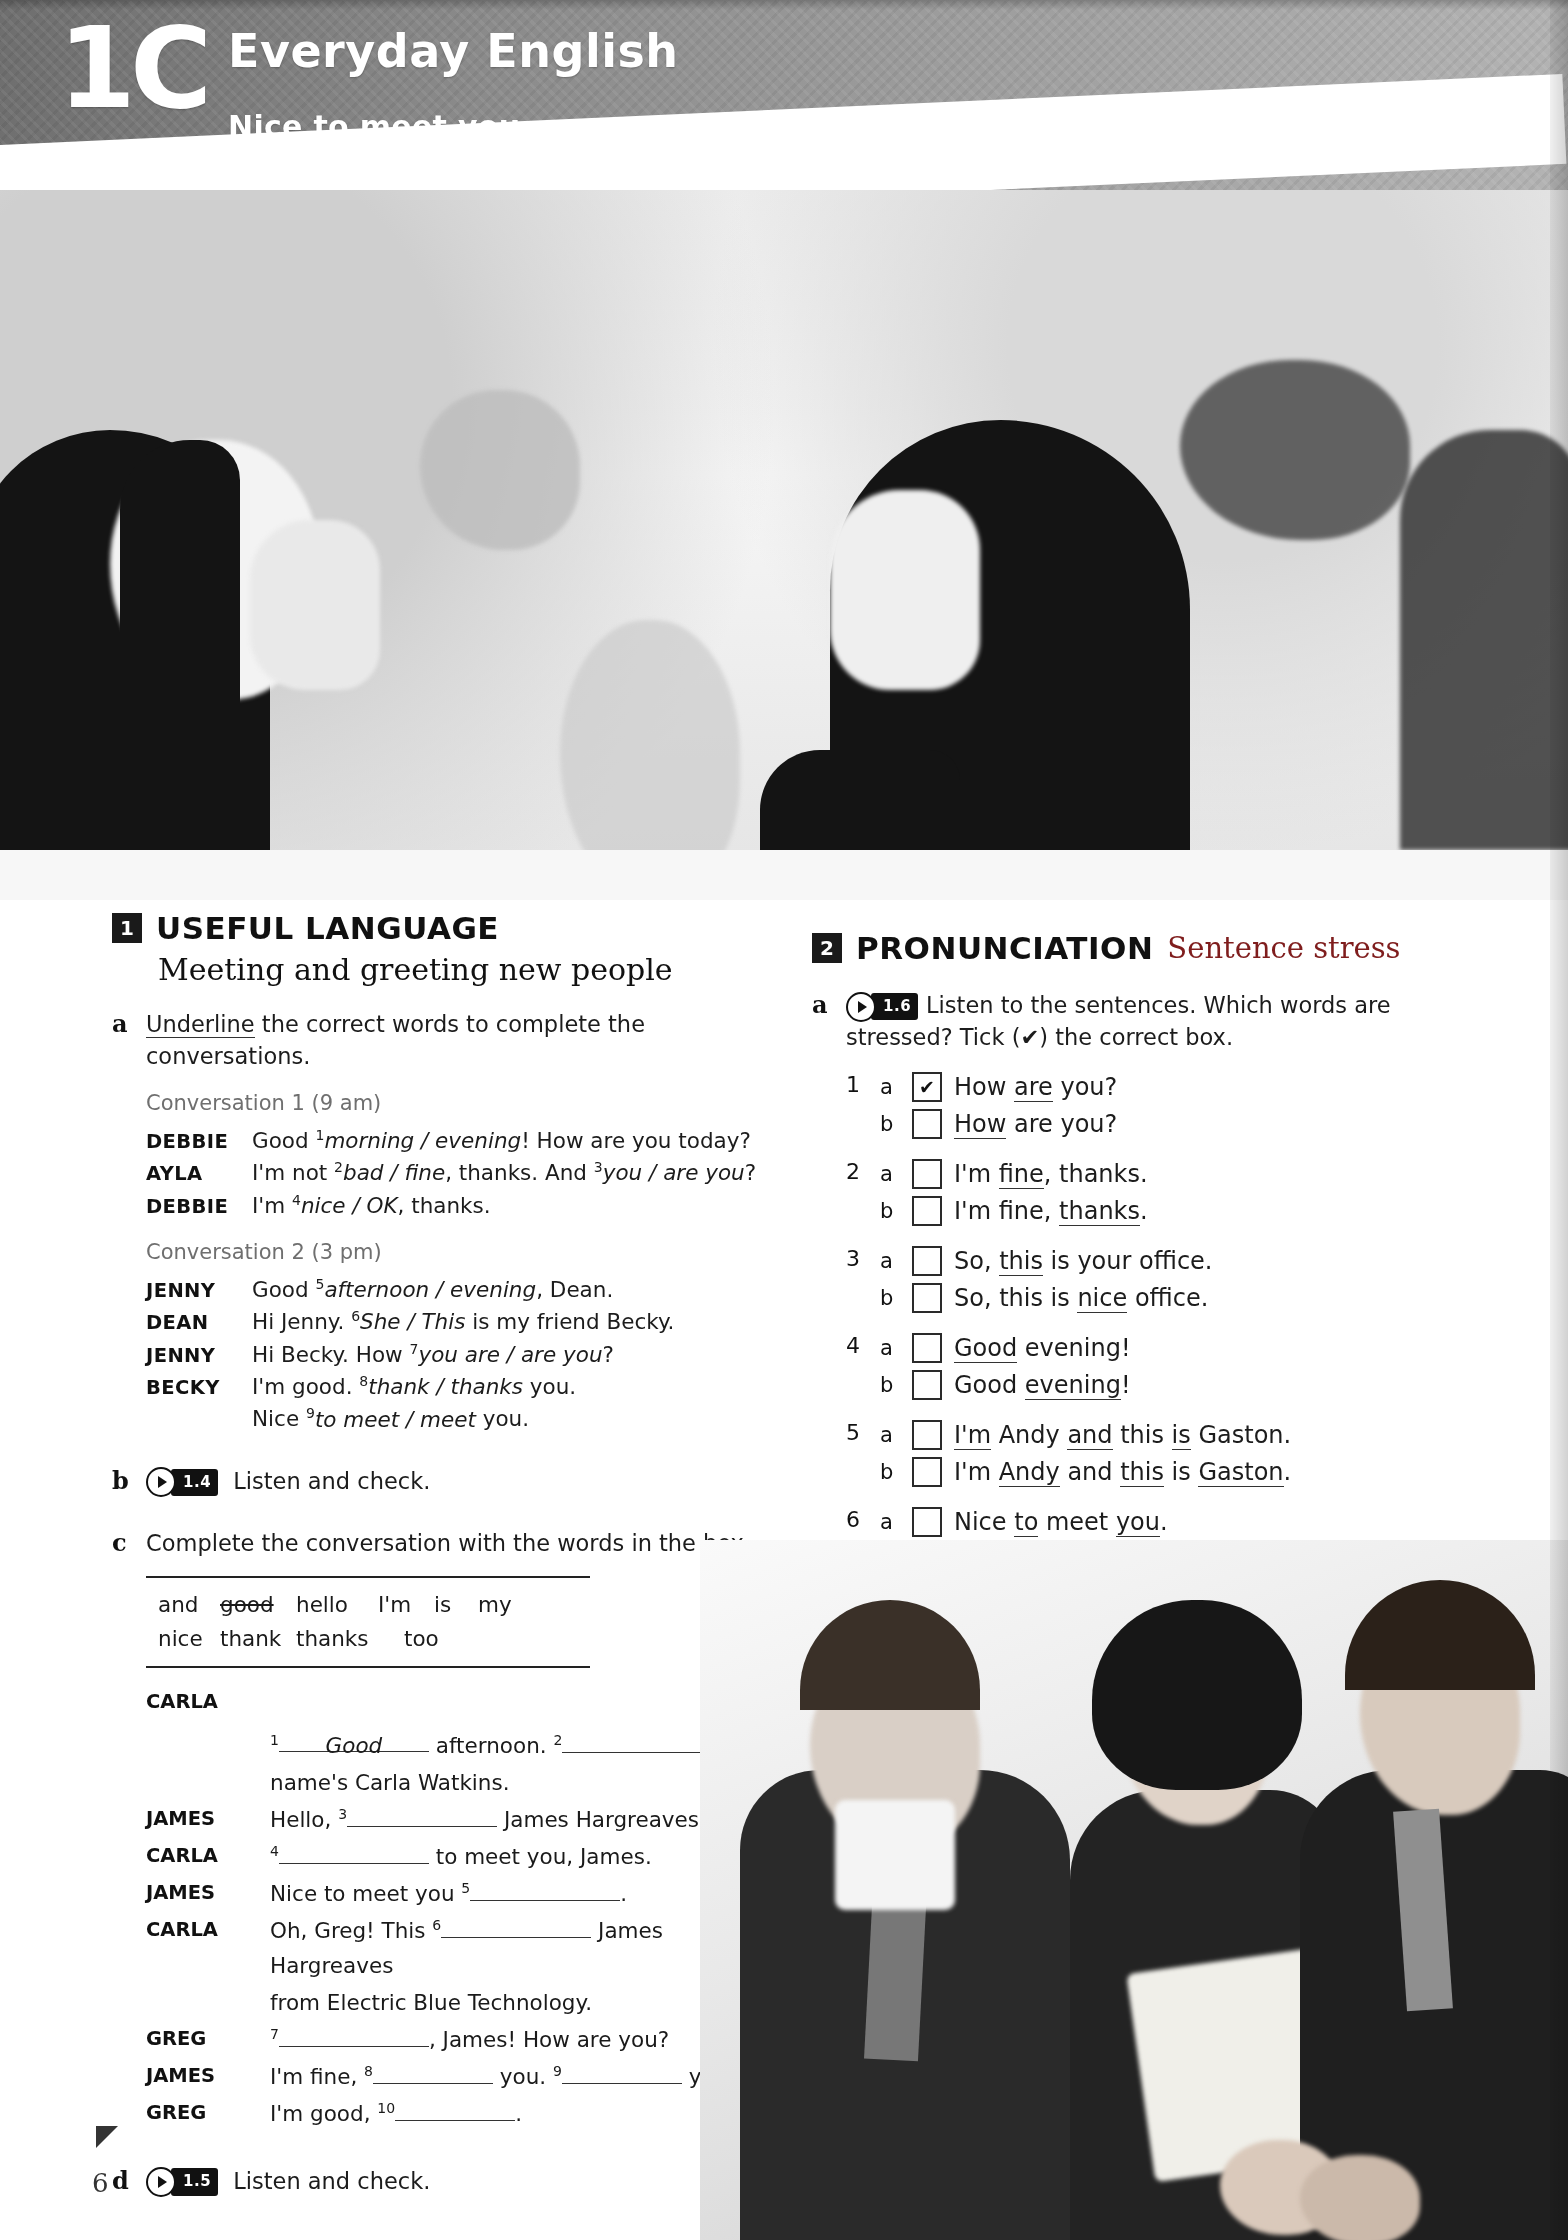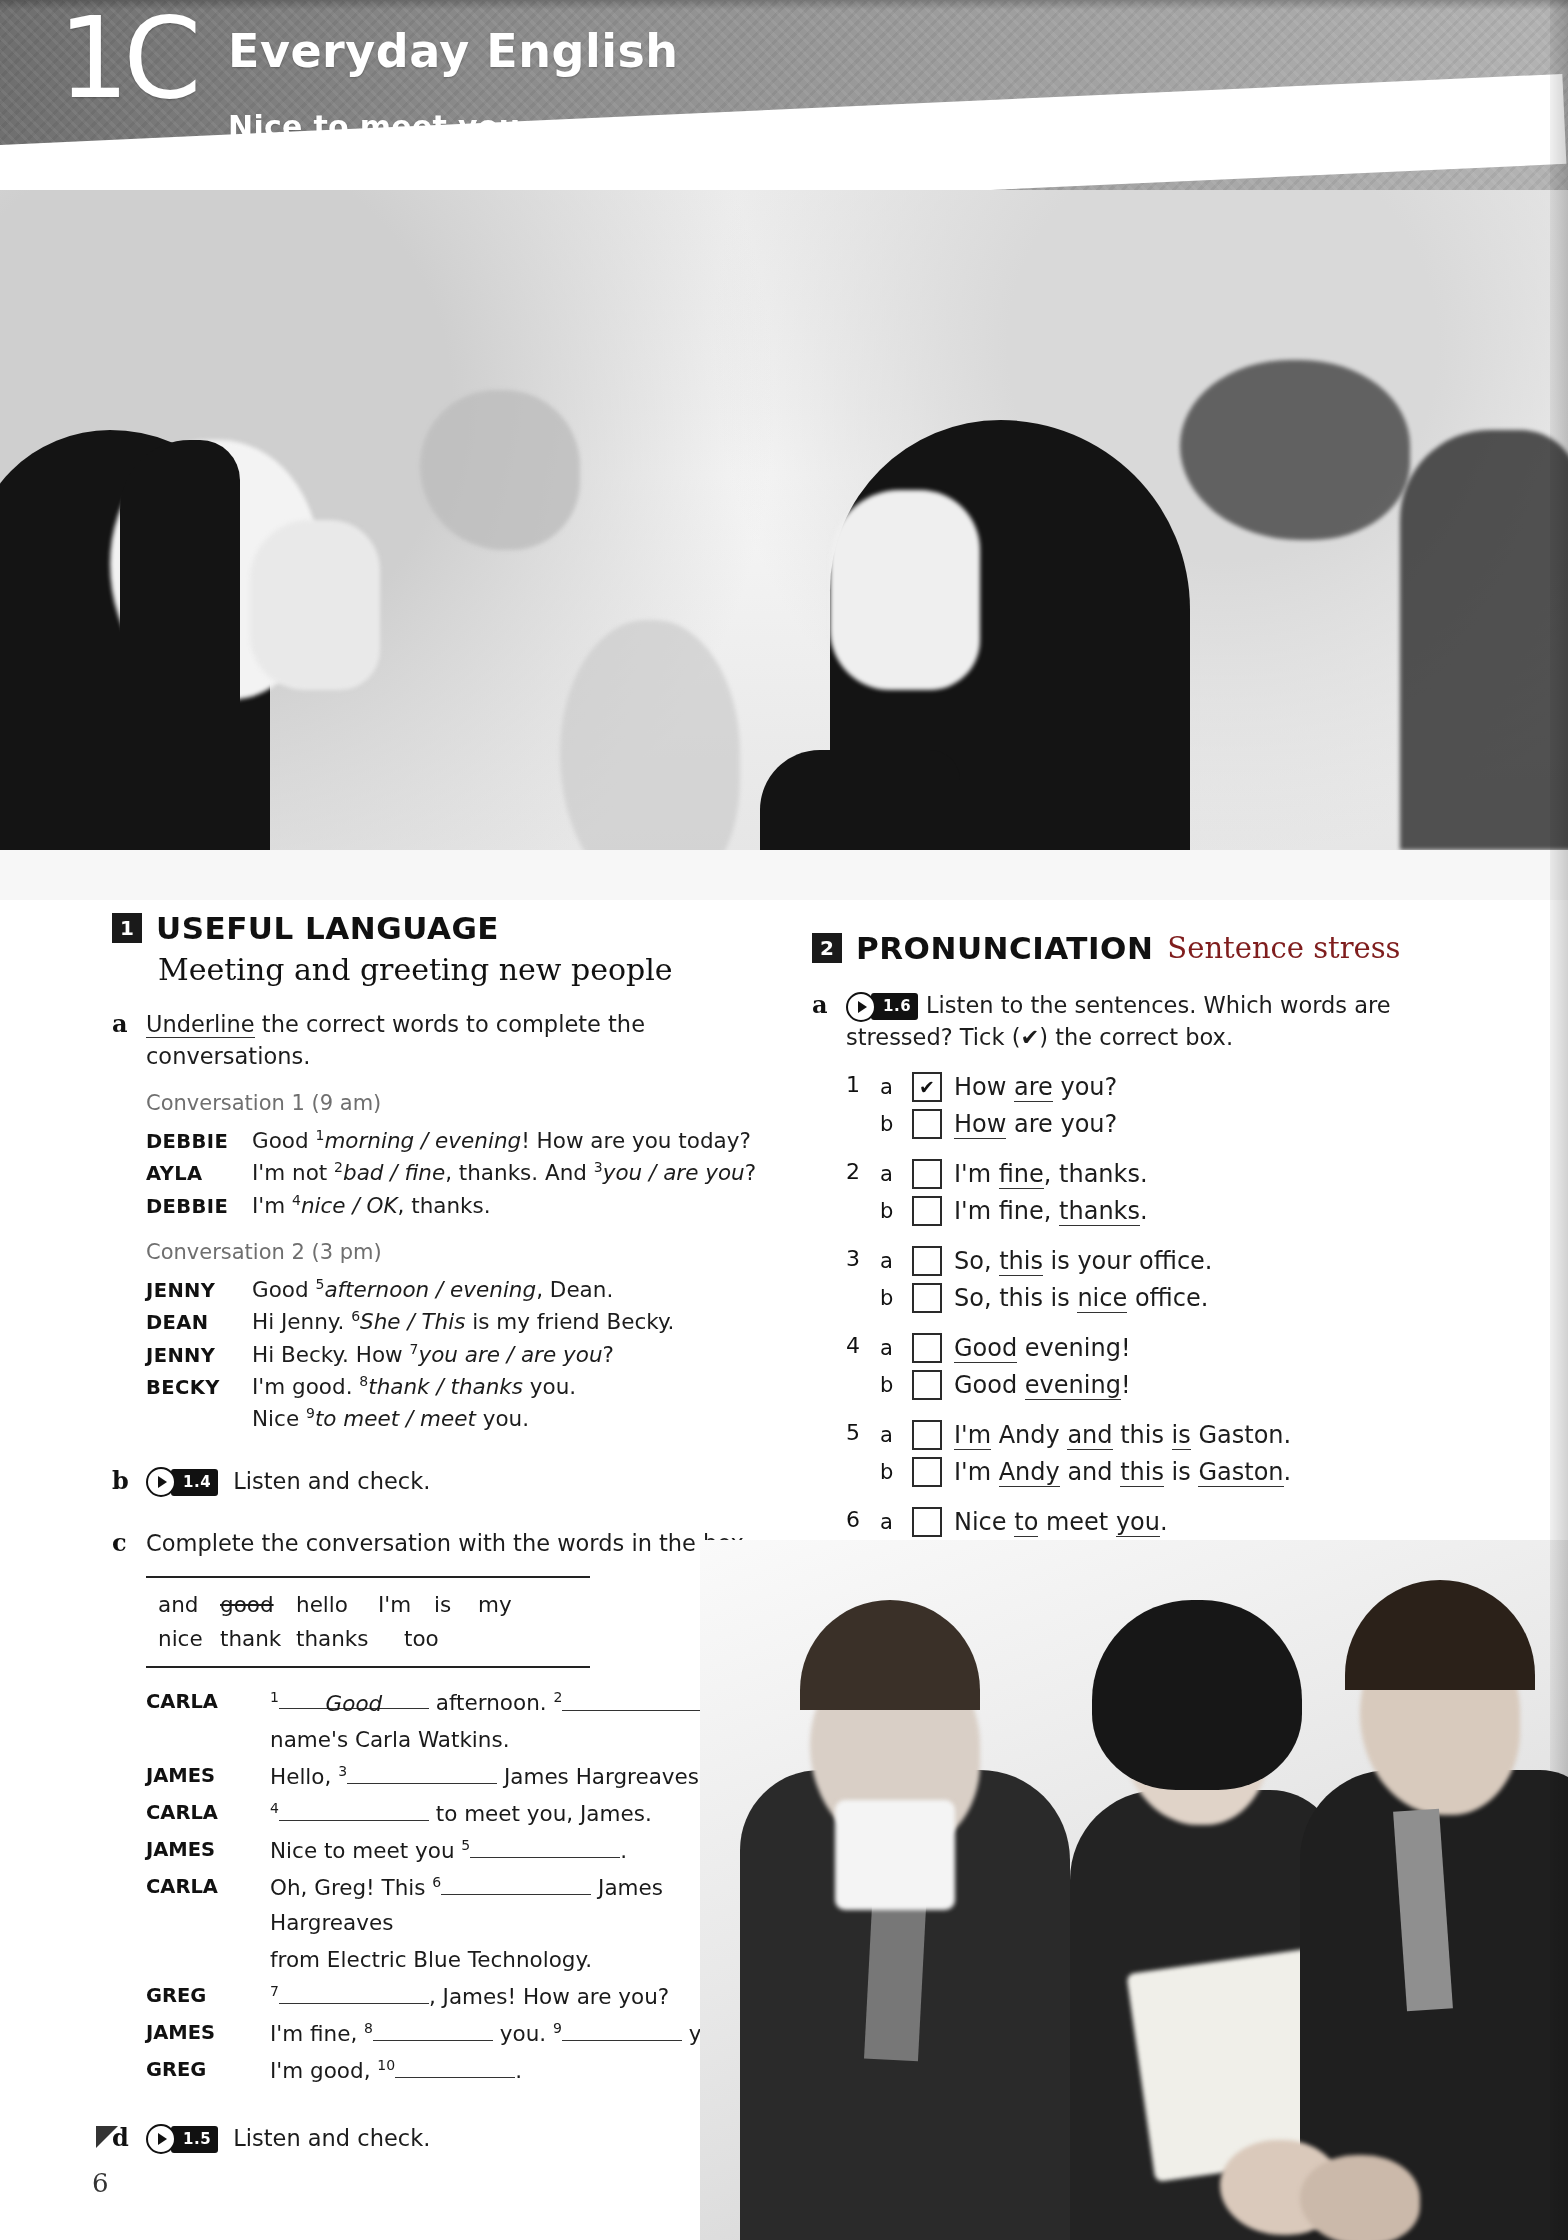--- a/index.html
+++ b/index.html
@@ -23,23 +23,23 @@
     content:"";position:absolute;left:0;top:0;right:0;bottom:0;
     background-image:
       repeating-linear-gradient(45deg, rgba(255,255,255,.06) 0 3px, rgba(0,0,0,0) 3px 9px),
       repeating-linear-gradient(-45deg, rgba(0,0,0,.05) 0 3px, rgba(0,0,0,0) 3px 9px);
   }
   .header-slant{
     position:absolute;left:0;bottom:-30px;width:1568px;height:90px;background:#ffffff;
     transform:rotate(-2.6deg);transform-origin:left bottom;
   }
   .unit-num{
-    position:absolute;left:58px;top:2px;
+    position:absolute;left:58px;top:12px;
     font-family:"DejaVu Sans", sans-serif;
-    font-weight:normal;font-size:112px;line-height:1;color:#ffffff;
+    font-weight:bold;font-size:112px;line-height:1;color:#ffffff;
     letter-spacing:-6px;
     text-shadow:0 1px 2px rgba(0,0,0,.25);
   }
   .unit-title{
     position:absolute;left:228px;top:28px;
     font-weight:bold;font-size:46px;color:#ffffff;line-height:1;
     letter-spacing:.5px;
     text-shadow:0 1px 2px rgba(0,0,0,.25);
   }
   .unit-sub{
@@ -93,21 +93,21 @@
   .task-body{flex:1;font-size:22.5px;line-height:1.42;color:#1c1c1c;}
   .u{border-bottom:1.5px solid #333;}
 
   .convo-head{color:#6f6f6f;font-size:21px;margin:16px 0 6px;}
   .line{display:flex;font-size:21.5px;line-height:1.5;}
   .spk{
     flex:0 0 106px;font-weight:bold;font-size:19.5px;letter-spacing:.4px;color:#111;
     padding-top:2px;
   }
   .utt{flex:1;color:#1c1c1c;}
-  .it{font-style:italic;}
+  .it{font-style:italic;margin-top:43px;}
   .sup{font-size:14px;vertical-align:super;}
 
   .audio{
     display:inline-flex;align-items:center;gap:4px;vertical-align:middle;
     margin-right:8px;
   }
   .audio .circ{
     width:26px;height:26px;border:2px solid #111;border-radius:50%;
     display:flex;align-items:center;justify-content:center;background:#fff;
     position:relative;z-index:2;

